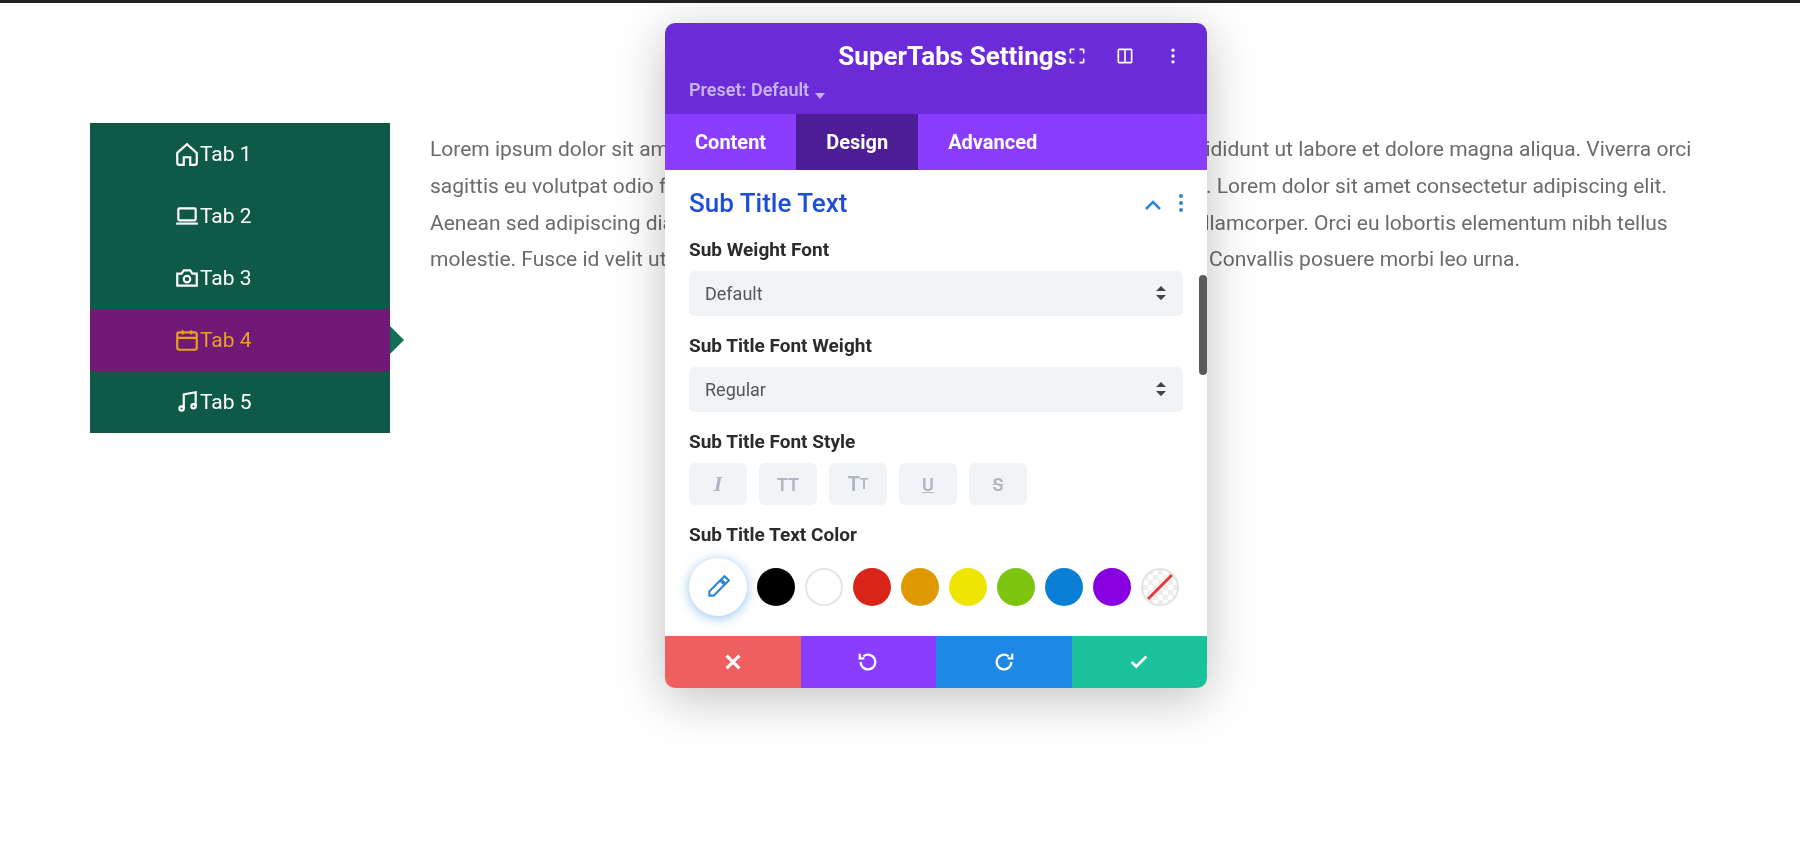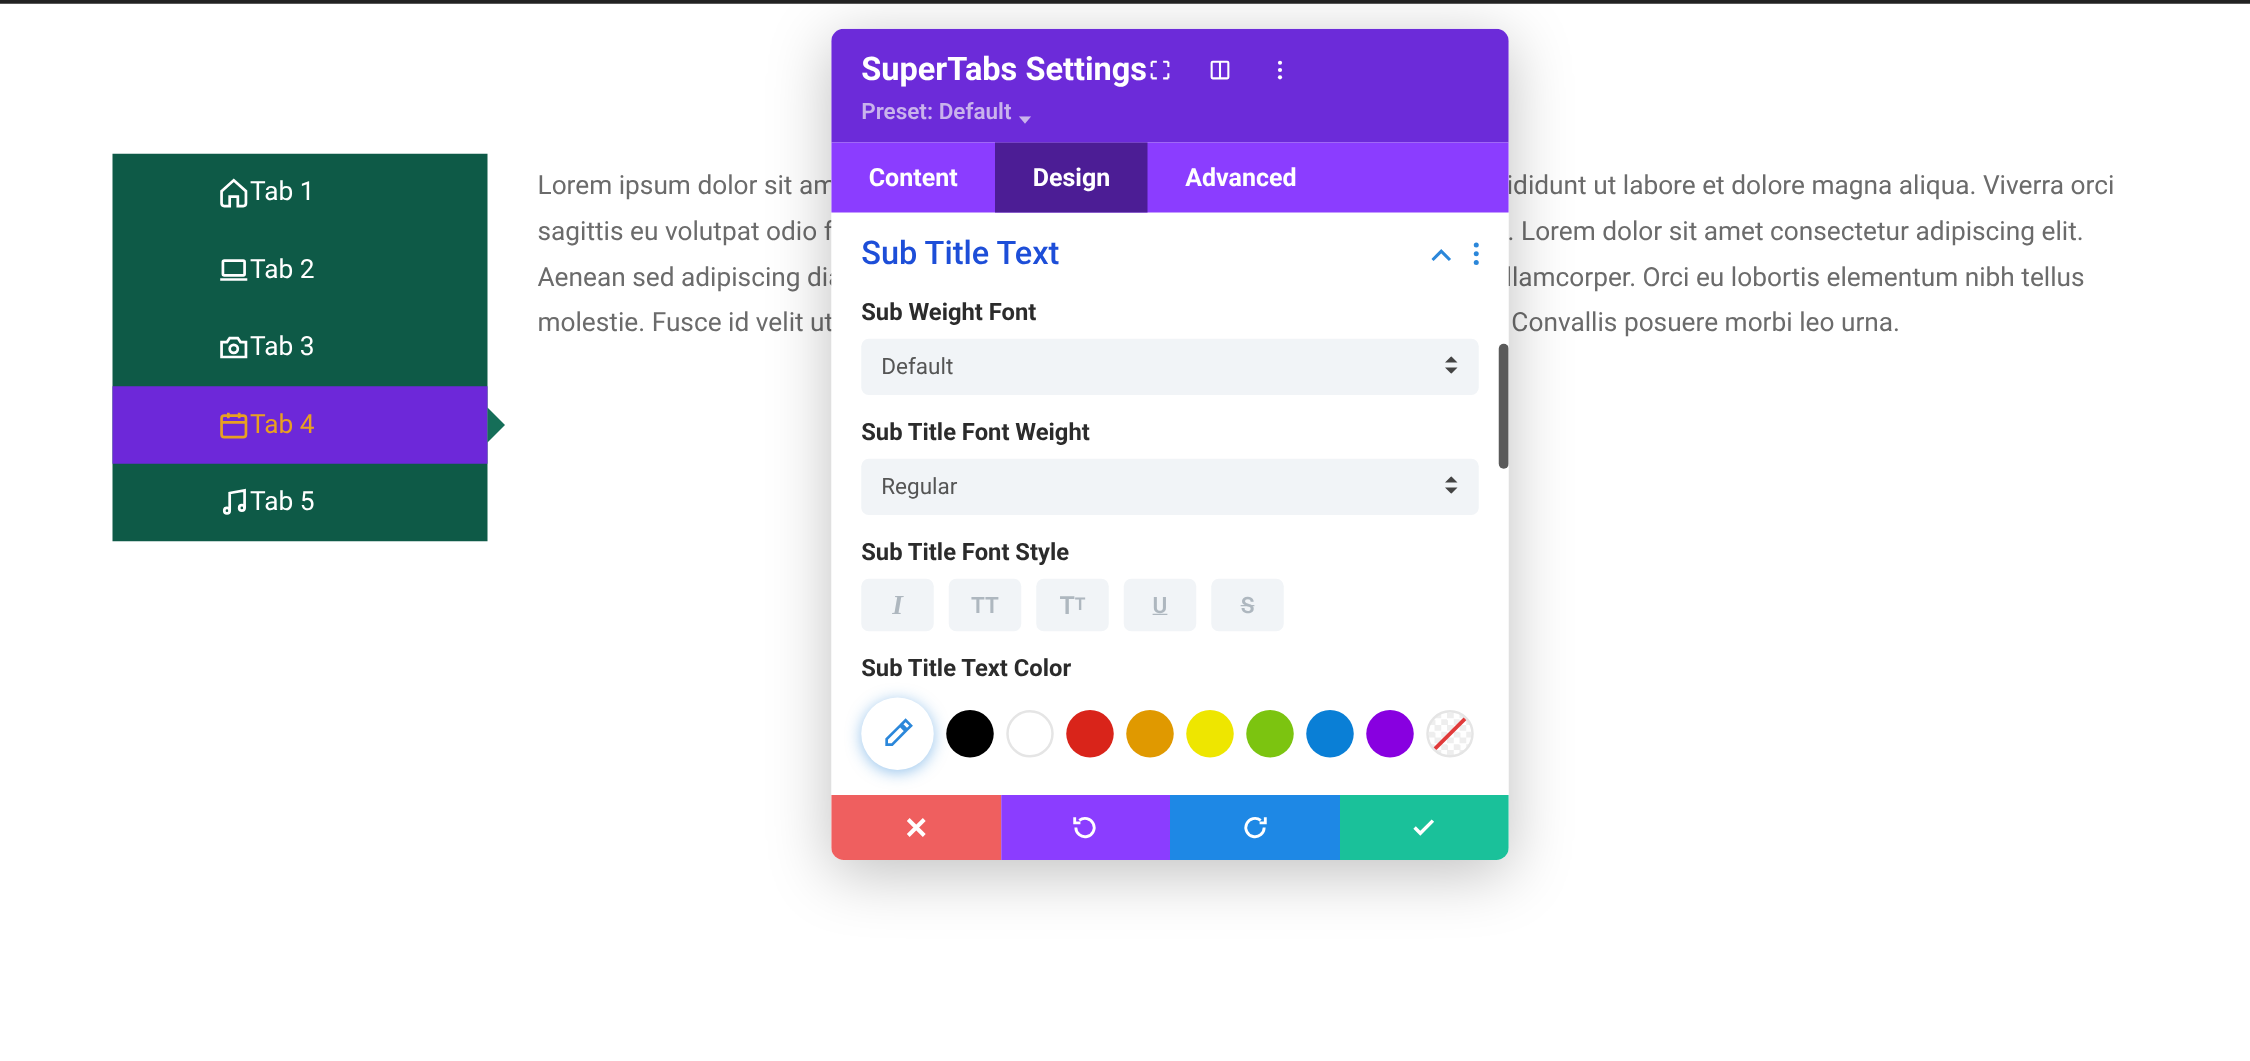--- a/index.html
+++ b/index.html
@@ -25,21 +25,21 @@
     .tab-item {
       display: flex;
       align-items: center;
       padding: 18px 0 18px 84px;
       color: #fff;
       font-size: 21px;
       cursor: pointer;
       position: relative;
     }
     .tab-item.active {
-      background: #6d28d9;
+      background: #701a75;
       color: #e8a021;
     }
     .tab-item.active::after {
       content: '';
       position: absolute;
       right: -14px;
       top: 50%;
       transform: translateY(-50%);
       width: 0; height: 0;
       border-top: 14px solid transparent;
@@ -67,21 +67,21 @@
       overflow: hidden;
     }
     .panel-header {
       background: #6c2bd9;
       color: #fff;
       padding: 18px 24px 14px;
     }
     .panel-header-row {
       display: flex;
       align-items: center;
-      justify-content: flex-start;
+      justify-content: flex-end;
     }
     .panel-title { font-size: 26px; font-weight: 700; }
     .panel-header-icons { display: flex; gap: 28px; align-items: center; }
     .header-icon { width: 20px; height: 20px; cursor: pointer; }
     .panel-preset {
       font-size: 18px;
       font-weight: 600;
       color: #c9b3ec;
       margin-top: 8px;
       cursor: pointer;

